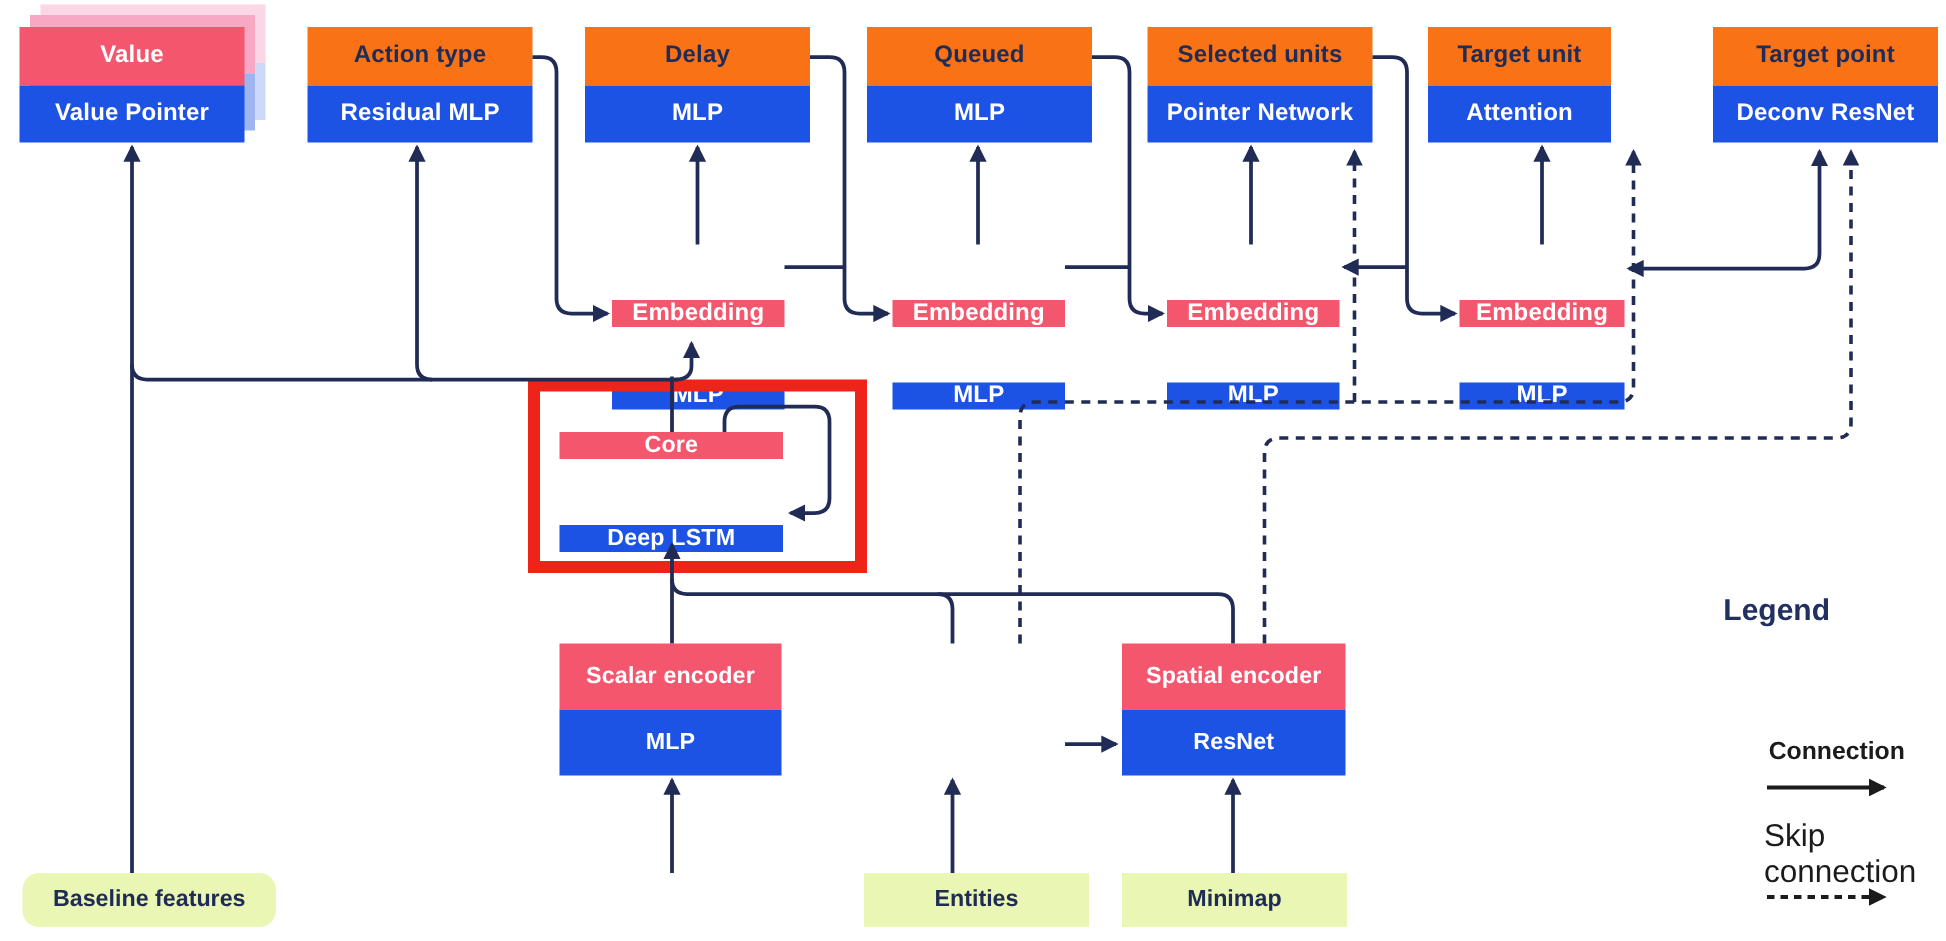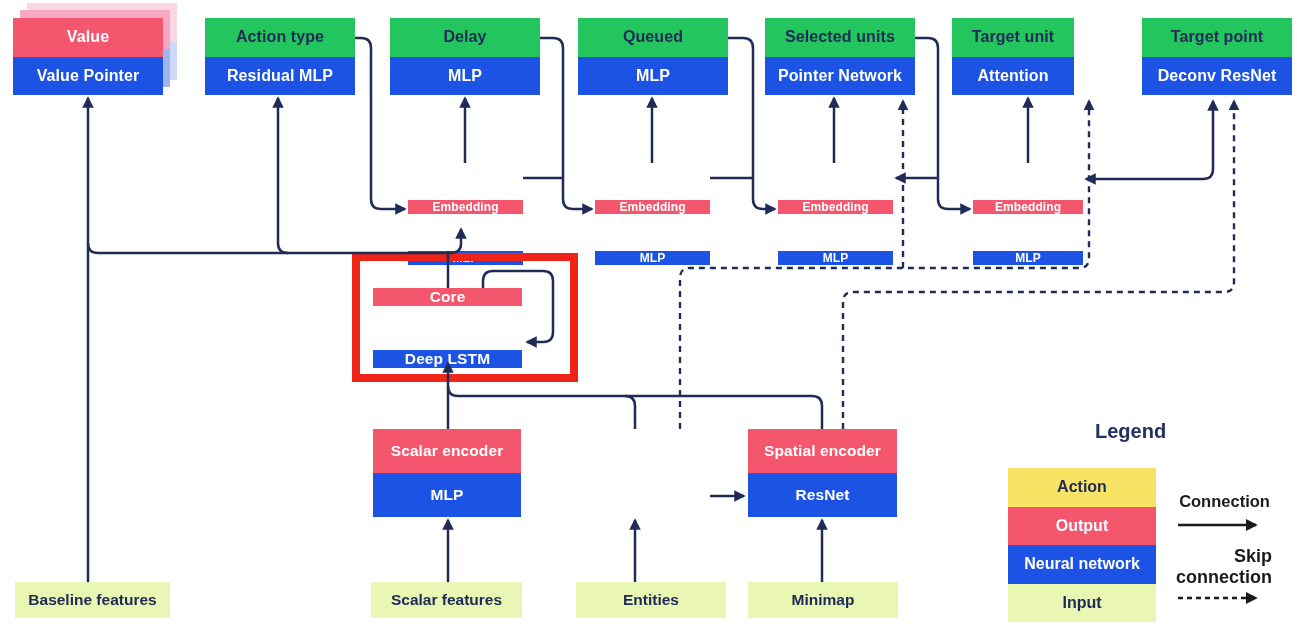--- a/index.html
+++ b/index.html
@@ -1,50 +1,50 @@
 <!DOCTYPE html>
 <html><head>
 <meta charset="utf-8">
 <style>
   html,body{margin:0;padding:0;background:#ffffff;}
   #stage{position:relative;width:1297px;height:627px;background:#ffffff;overflow:hidden;
          font-family:"Liberation Sans", sans-serif;}
   .node{position:absolute;display:flex;flex-direction:column;z-index:1;}
   .node .half{flex:1;display:flex;align-items:center;justify-content:center;
               font-size:16px;font-weight:700;letter-spacing:.1px;}
-  .half.yellow{background:#22c55e;color:#202c55;}
+  .half.yellow{background:#f97316;color:#202c55;}
   .half.pink{background:#f4566e;color:#ffffff;}
   .half.blue{background:#1d53e5;color:#ffffff;}
-  .node.emb .half{font-size:12px;margin-top:37px;}
+  .node.emb .half{font-size:16px;margin-top:37px;}
   .node.core .half{font-size:15.5px;}
   .node.enc .half{font-size:15.5px;}
   .shadow{position:absolute;display:flex;flex-direction:column;z-index:0;}
   .shadow .half{flex:1;}
   .sh2 .t{background:#fbd6e4;} .sh2 .b{background:#cdd9f8;}
   .sh1 .t{background:#f7a8c2;} .sh1 .b{background:#9fb5f0;}
   .input-box{position:absolute;background:#eaf6b4;color:#202c55;display:flex;
              align-items:center;justify-content:center;font-size:15.5px;font-weight:700;z-index:1;}
   #highlight{position:absolute;left:352px;top:253px;width:226px;height:129px;
              border:8px solid #ee2418;box-sizing:border-box;z-index:2;background:transparent;}
   #wires{position:absolute;left:0;top:0;z-index:3;pointer-events:none;}
   
-  #legend-title{position:absolute;left:1095px;top:420px;width:125px;text-align:left;
+  #legend-title{position:absolute;left:1095px;top:396px;width:125px;text-align:right;
                 color:#223061;font-size:20px;font-weight:700;z-index:1;}
   #legend-swatches{position:absolute;left:1008px;top:468px;width:148px;height:154px;
                    display:flex;flex-direction:column;z-index:1;}
   #legend-swatches .row{flex:1;display:flex;align-items:center;justify-content:center;
                         font-size:16px;font-weight:700;}
   .row.action{background:#f9e365;color:#202c55;}
   .row.output{background:#f4566e;color:#ffffff;}
   .row.network{background:#1d53e5;color:#ffffff;}
   .row.input{background:#eaf6b4;color:#202c55;}
   #conn-label{position:absolute;left:1172px;top:492px;width:105px;text-align:center;
               color:#1b1b1b;font-size:16.5px;font-weight:700;z-index:1;}
-  #skip-label{position:absolute;left:1176px;top:546px;width:96px;text-align:right;
-              color:#1b1b1b;font-size:18px;font-weight:700;line-height:1.15;z-index:1;}
+  #skip-label{position:absolute;left:1176px;top:546px;width:96px;text-align:left;
+              color:#1b1b1b;font-size:21px;font-weight:400;line-height:1.15;z-index:1;}
 </style>
 </head>
 <body>
 
 <div id="stage">
 
   <div class="shadow sh2" style="left:27px;top:3px;width:150px;height:77px;">
     <div class="half t"></div>
       <div class="half b"></div>
   </div>
@@ -108,32 +108,25 @@
 
   <div class="node enc" style="left:373px;top:429px;width:148px;height:88px;">
     <div class="half pink">Scalar encoder</div>
     <div class="half blue">MLP</div>
   </div>
   <div class="node enc" style="left:748px;top:429px;width:149px;height:88px;justify-content:flex-end;">
     <div class="half pink">Spatial encoder</div>
     <div class="half blue">ResNet</div>
   </div>
 
-  <div class="input-box" style="left:15px;top:582px;width:155px;height:36px;">Baseline features</div>
-  <div class="input-box" style="left:371px;top:582px;width:151px;height:36px;">Scalar features</div>
+  <div class="input-box" style="left:15px;top:582px;width:169px;height:36px;border-radius:11px;">Baseline features</div>
   <div class="input-box" style="left:560px;top:582px;width:150px;height:36px;margin-left:16px;">Entities</div>
   <div class="input-box" style="left:748px;top:582px;width:150px;height:36px;">Minimap</div>
 
   <div id="legend-title">Legend</div>
-  <div id="legend-swatches">
-    <div class="row action">Action</div>
-    <div class="row output">Output</div>
-    <div class="row network">Neural network</div>
-    <div class="row input">Input</div>
-  </div>
   <div id="conn-label">Connection</div>
   <div id="skip-label">
     <span>Skip</span><br>
     <span>connection</span>
   </div>
 
   <svg id="wires" width="1297" height="627" viewBox="0 0 1297 627">
     <defs>
       <marker id="ah" viewBox="0 0 10 10" refX="8.5" refY="5" markerWidth="4.6" markerHeight="4.6" orient="auto-start-reverse">
           <path d="M0 0 L10 5 L0 10 z" fill="#202c55"></path>

